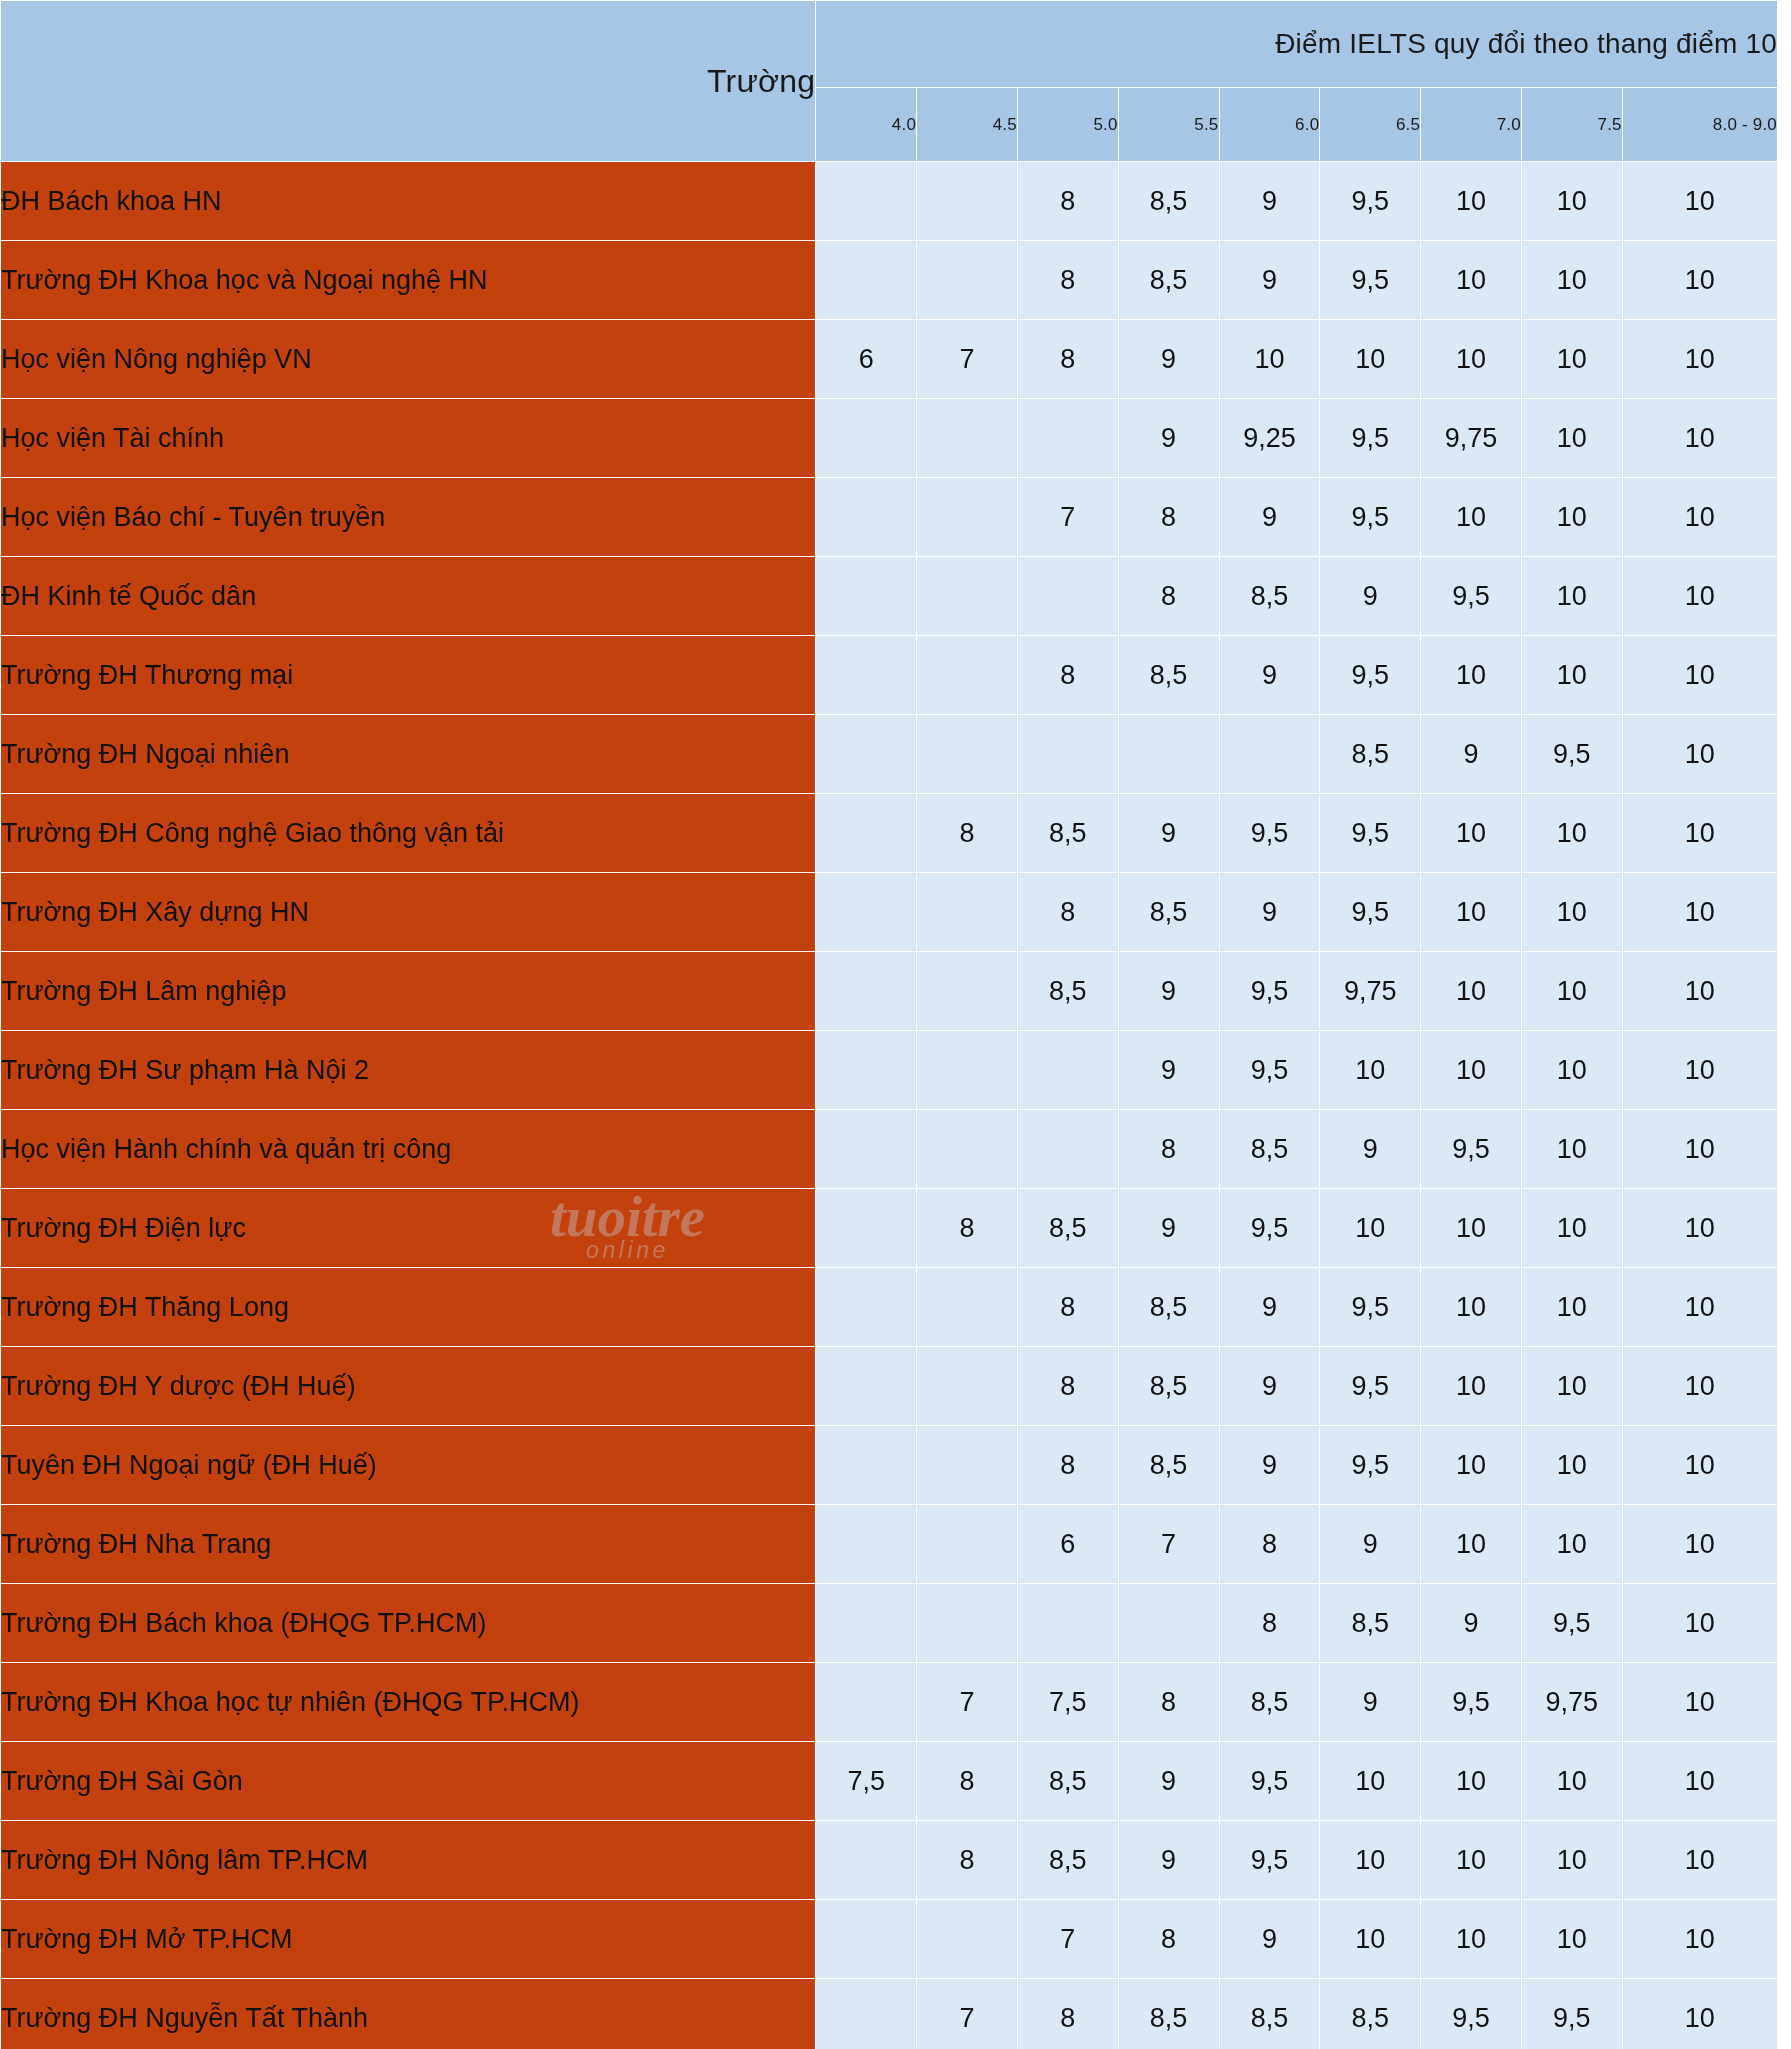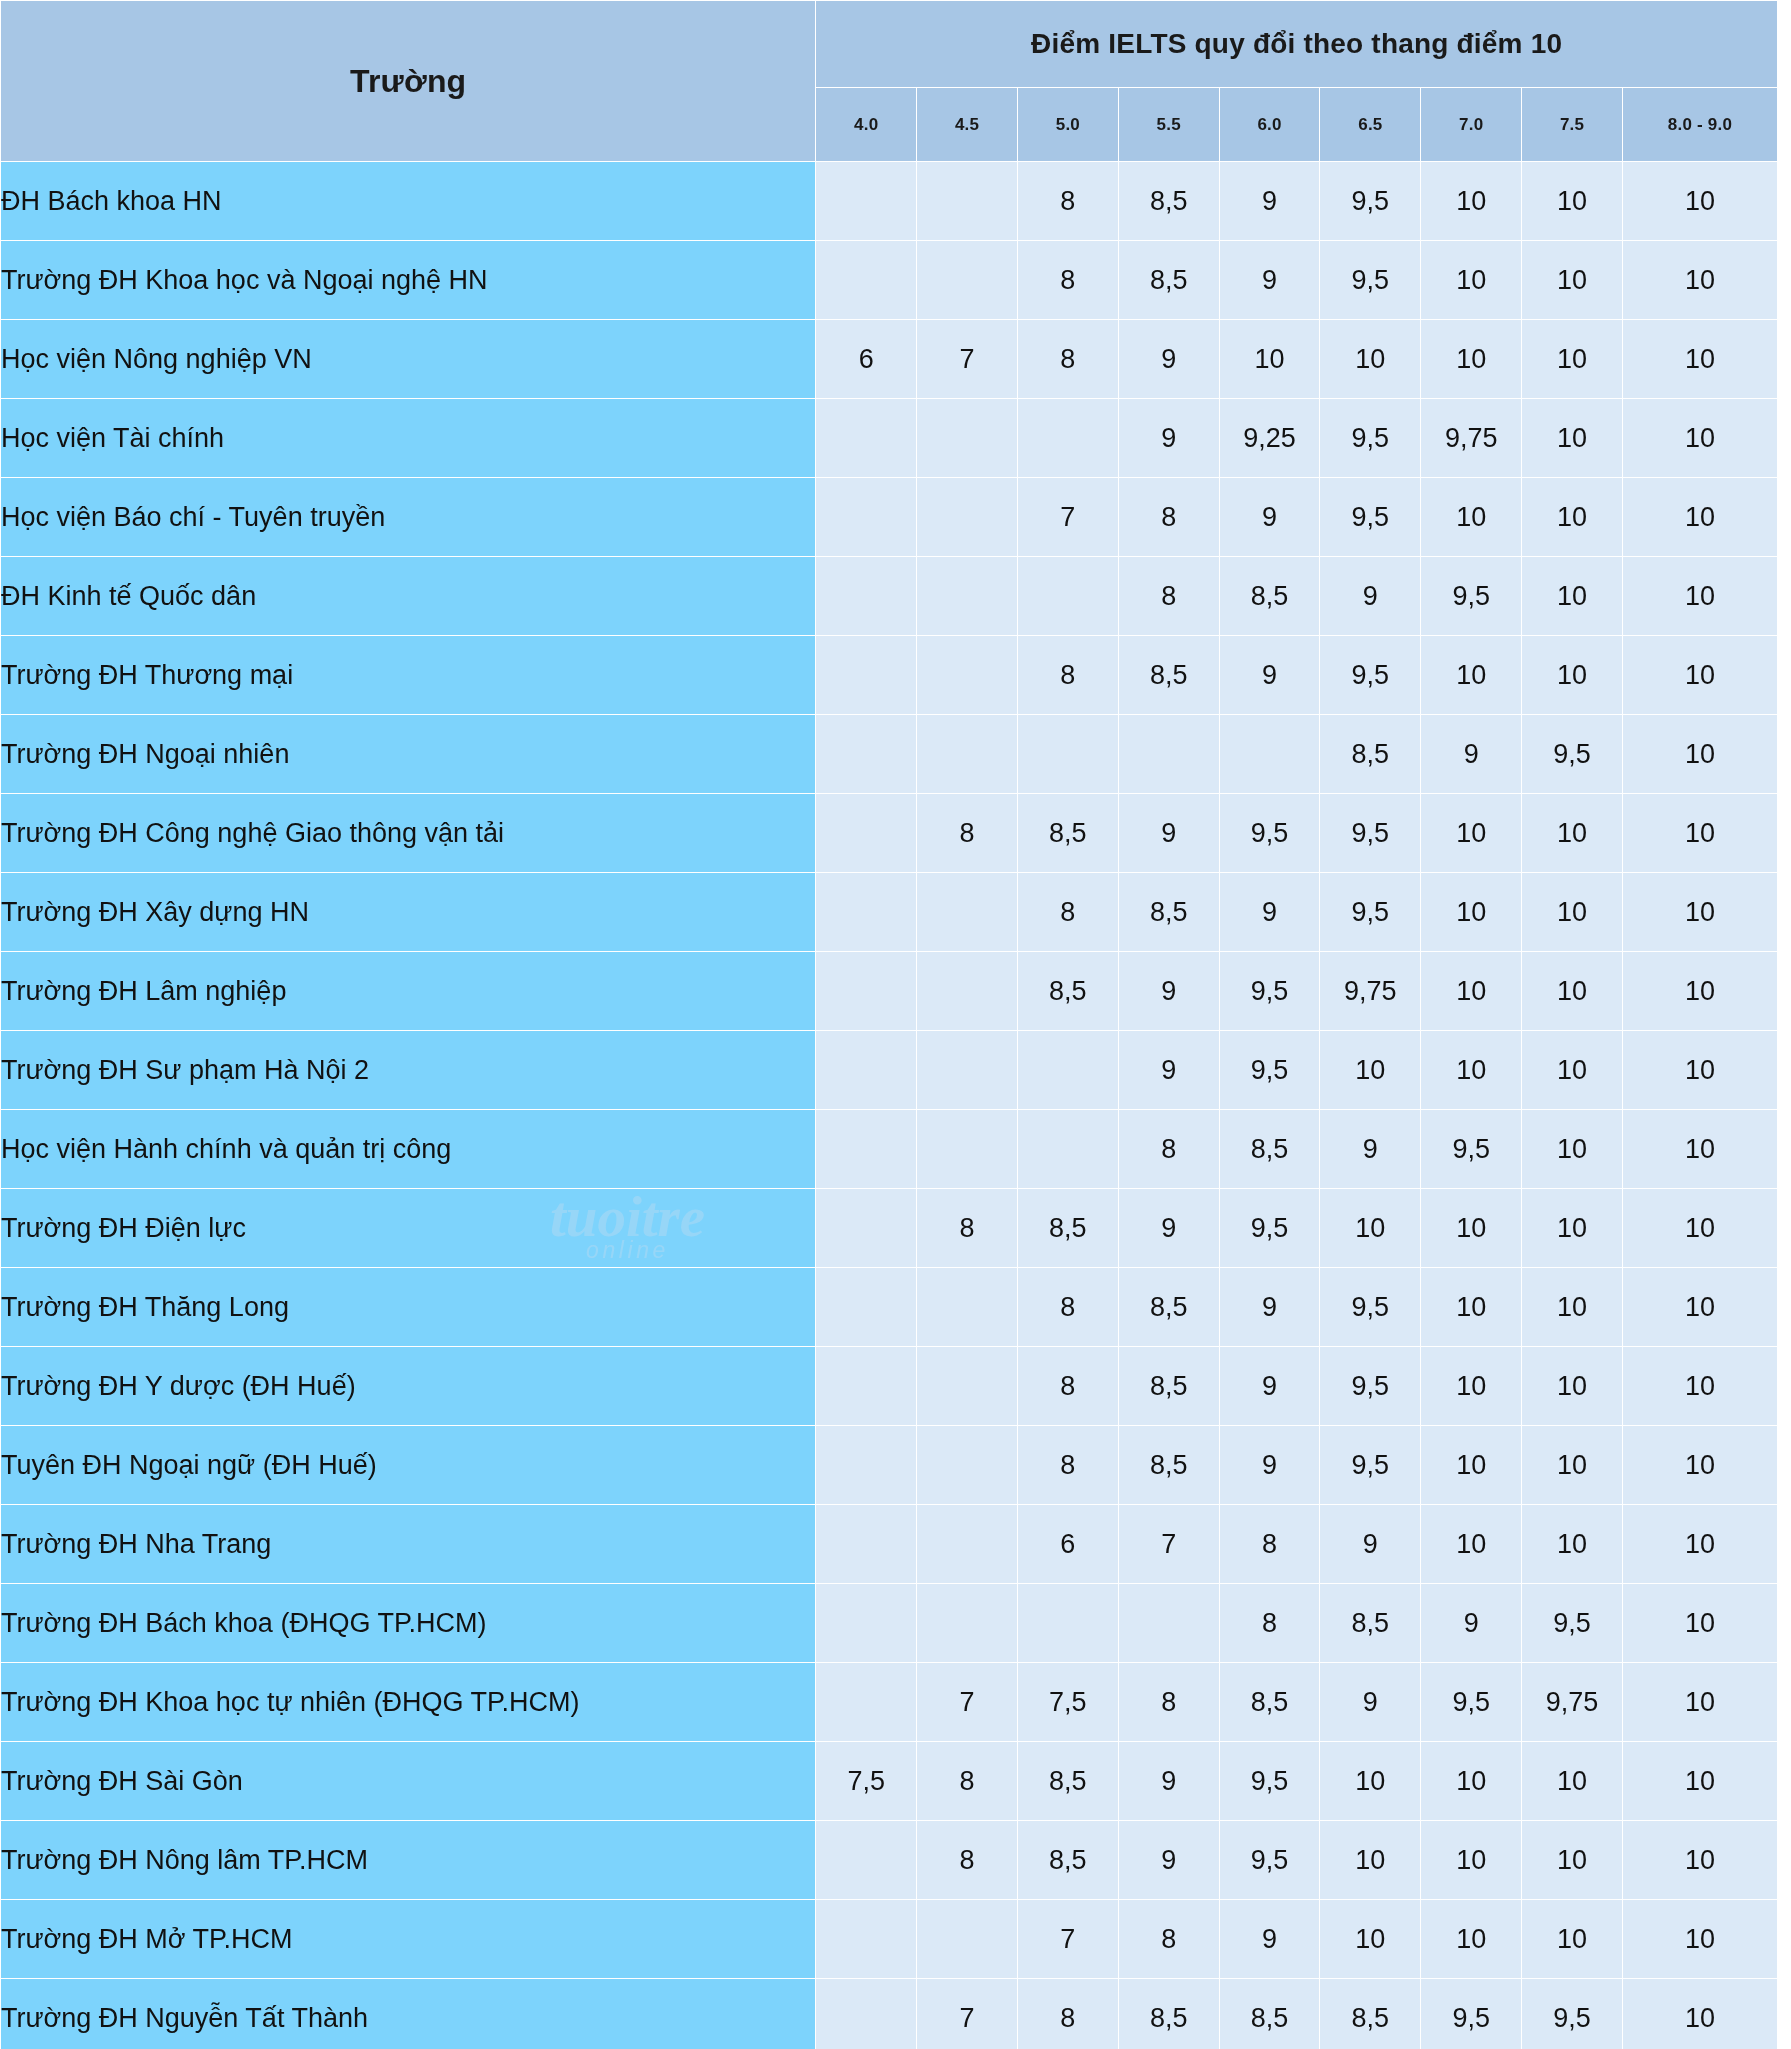--- a/index.html
+++ b/index.html
@@ -23,41 +23,41 @@
     table-layout: fixed;
   }
   table.ielts th, table.ielts td {
     border: 1.8px solid #ffffff;
     padding: 0;
   }
   
   .hdr {
     background: #a7c6e5;
     color: #1a1a1a;
-    font-weight: bold;
-    text-align: center;
+    font-weight: normal;
+    text-align: right;
     vertical-align: middle;
     font-size: 27px;
     letter-spacing: 0.2px;
   }
   .hdr-school {
     height: 159px;
     font-size: 32px;
   }
   .hdr-top {
     height: 86px;
     font-size: 28px;
   }
   .hdr-band {
     height: 73px;
     font-size: 17px;
   }
   
   td.school {
-    background: #7dd3fc;
+    background: #c2410c;
     color: #111111;
     font-size: 27px;
     text-align: left;
     padding: 12.5px 0 12.5px 19.7px;
     line-height: 1.22;
     vertical-align: middle;
   }
   td.score {
     background: #dbe9f7;
     color: #111111;

